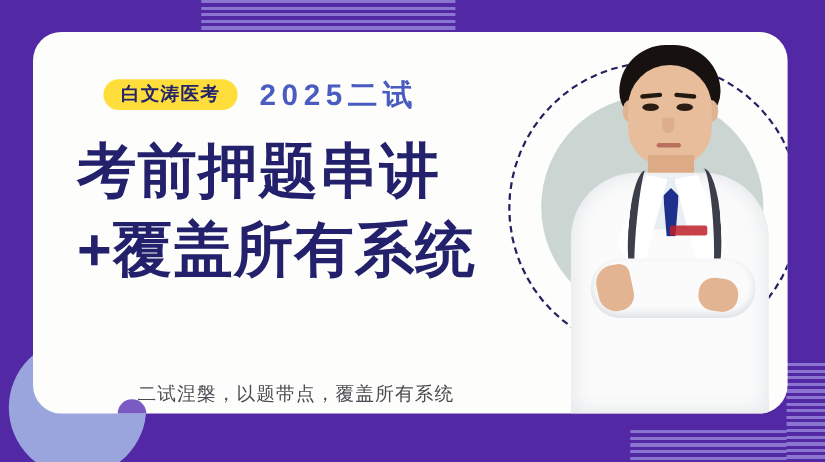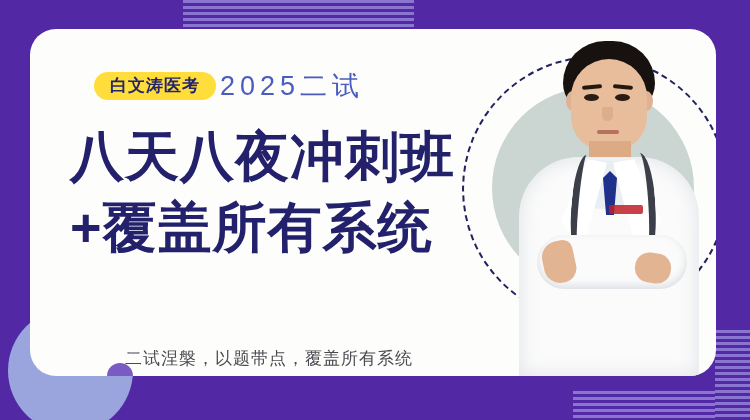--- a/index.html
+++ b/index.html
@@ -261,37 +261,37 @@
     border: 3px solid #4b4f59;
   }
 
   
   .badge-row {
     position: absolute;
     left: 64px;
     top: 43px;
     display: flex;
     align-items: center;
-    gap: 4px;
+    gap: 20px;
   }
   .brand-pill {
     background: #ffde3c;
     color: #23246a;
     font-size: 17px;
     font-weight: bold;
     letter-spacing: 1px;
     padding: 5px 16px 6px;
     border-radius: 16px;
     line-height: 1;
     white-space: nowrap;
   }
   .year-text {
     color: #4a5cc0;
     font-size: 27px;
-    font-weight: normal;
+    font-weight: bold;
     letter-spacing: 5px;
     line-height: 1;
     white-space: nowrap;
   }
 
   .headline {
     position: absolute;
     left: 40px;
     top: 92px;
     color: #23216b;
@@ -365,21 +365,21 @@
       <div class="p-hand-l"></div>
       <div class="p-hand-r"></div>
     </div>
 
     <div class="badge-row">
       <span class="brand-pill">白文涛医考</span>
       <span class="year-text">2025二试</span>
     </div>
 
     <div class="headline">
-      <span class="l1">八天八夜冲刺班</span>
+      <span class="l1">考前押题串讲</span>
       <span class="l2">+覆盖所有系统</span>
     </div>
 
     <div class="sub-dot"></div>
     <div class="subtitle">二试涅槃，以题带点，覆盖所有系统</div>
 
   </div>
 </div>
 
 </body></html>

